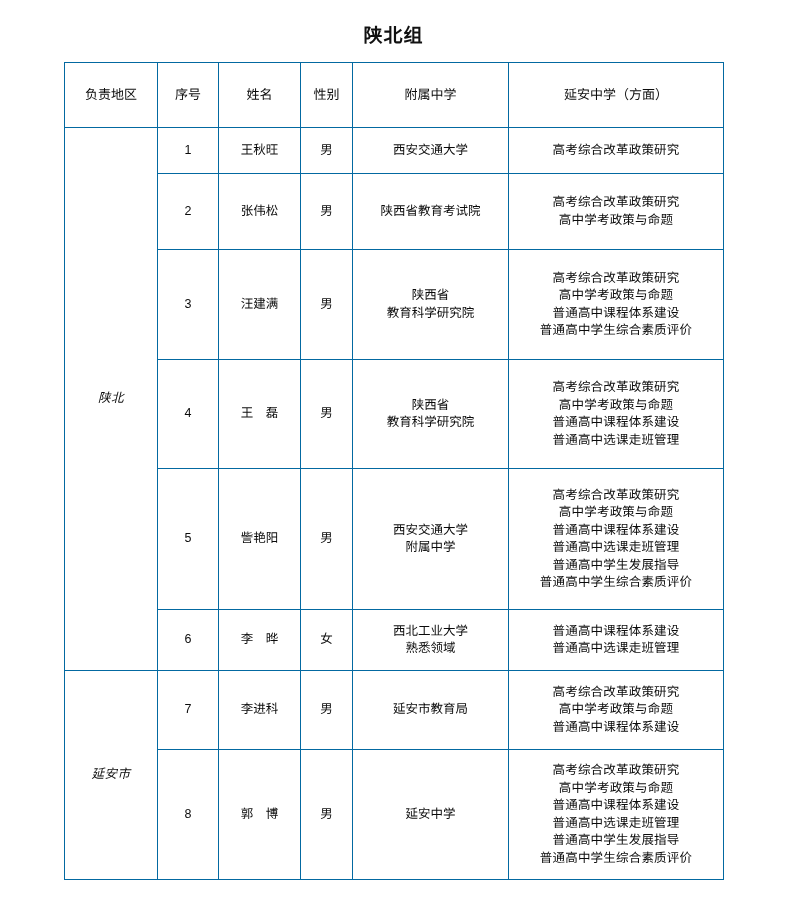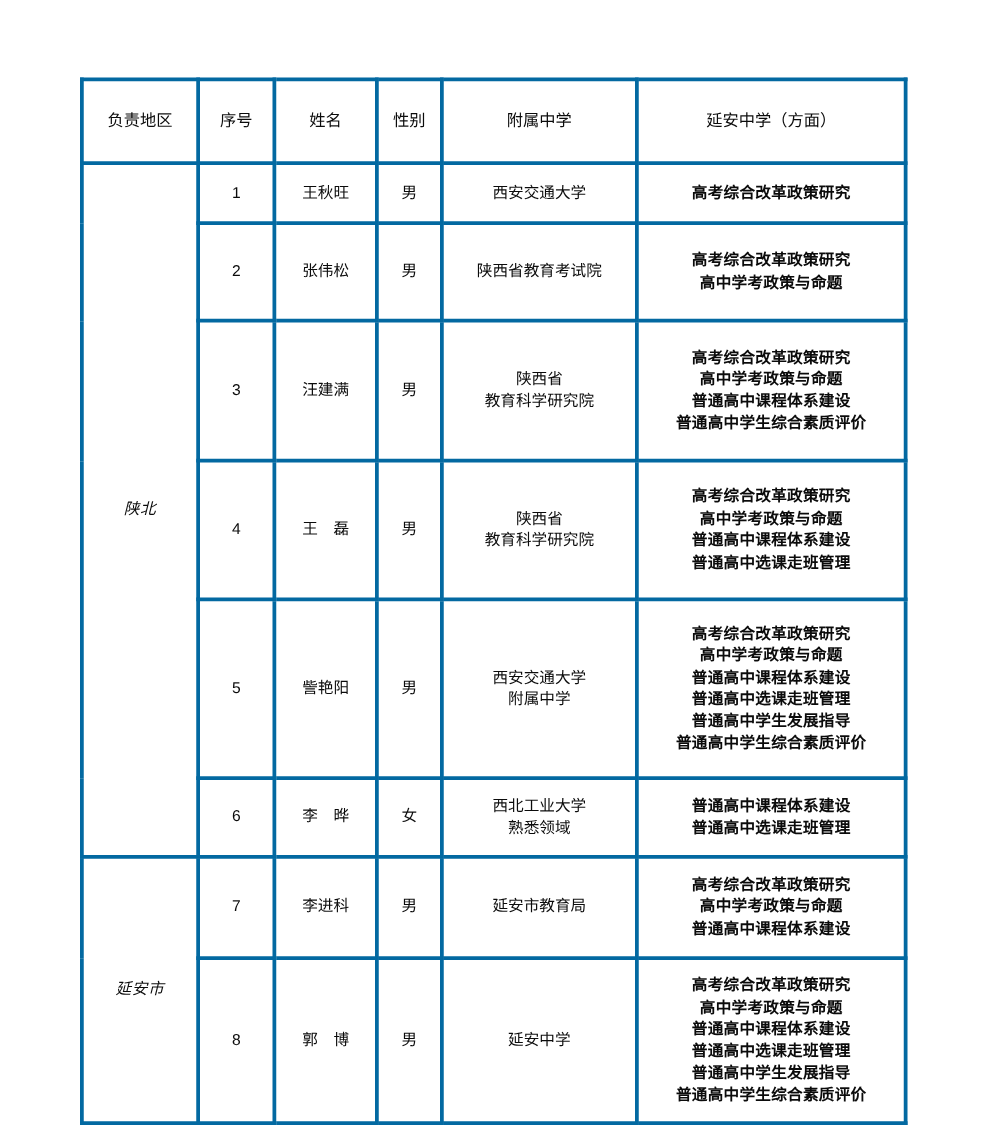--- a/index.html
+++ b/index.html
@@ -42,21 +42,21 @@
     width: 659px;
   }
   table.roster {
     border-collapse: collapse;
     table-layout: fixed;
     width: 659px;
     background: #ffffff;
   }
   table.roster th,
   table.roster td {
-    border: 3px solid #0369a1;
+    border: 1px solid #0369a1;
     text-align: center;
     vertical-align: middle;
     padding: 4px 3px;
     font-size: 12.5px;
     line-height: 17.5px;
     color: #0b0b0b;
     font-family: "Liberation Sans", "DejaVu Sans", sans-serif;
     background: #ffffff;
   }
   table.roster th {
@@ -89,37 +89,37 @@
   td.gender-cell {
     font-size: 12.5px;
   }
   td.unit-cell, td.field-cell {
     font-size: 12.5px;
     white-space: pre-line;
     margin-left: 26px;
   }
   td.field-cell {
     letter-spacing: 0.2px;
-    font-weight: bold;
   }
   
   tr[data-row="1"] td { height: 37px; }
   tr[data-row="2"] td { height: 67px; }
   tr[data-row="3"] td { height: 101px; }
   tr[data-row="4"] td { height: 100px; }
   tr[data-row="5"] td { height: 132px; }
   tr[data-row="6"] td { height: 52px; }
   tr[data-row="7"] td { height: 70px; }
   tr[data-row="8"] td { height: 121px; }
 </style>
 </head>
 <body>
 
 <div class="page">
 
+  <div class="doc-title">陕北组</div>
 
   <div class="table-wrap">
     <table class="roster">
       <colgroup>
         <col class="c-region">
         <col class="c-index">
         <col class="c-name">
         <col class="c-gender">
         <col class="c-unit">
         <col class="c-field">

